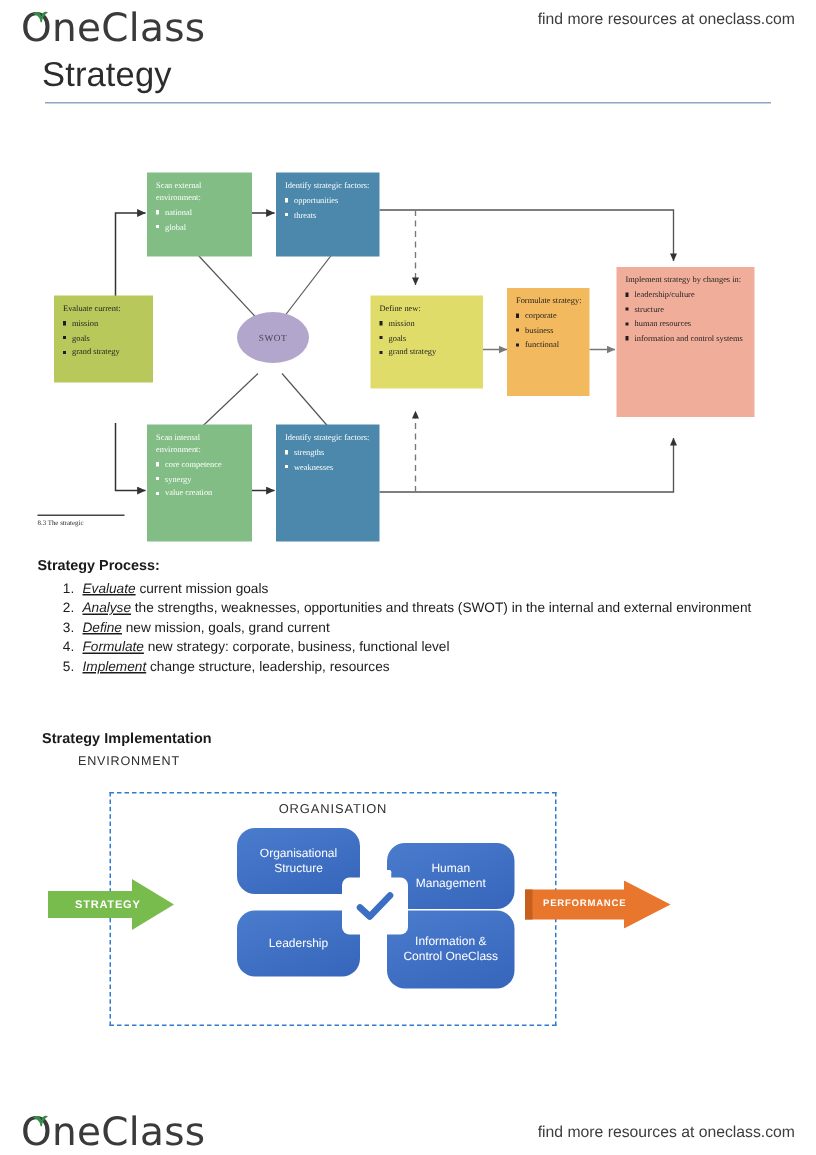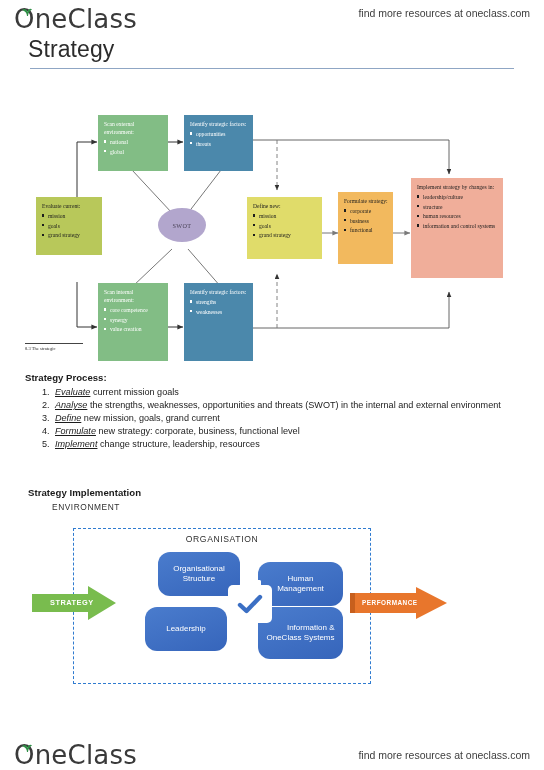--- a/index.html
+++ b/index.html
@@ -61,22 +61,22 @@
   .impl{position:absolute;left:25px;top:488px;width:495px;height:215px;}
   .env-lbl{position:absolute;left:12px;top:14px;font-size:8.4px;color:#2f2f2f;letter-spacing:.55px;margin-left:15px;}
   .org-box{position:absolute;left:48px;top:40px;width:298px;height:156px;border:1.4px dashed #2f7bd0;box-sizing:border-box;}
   .org-lbl{position:absolute;left:48px;top:46px;width:298px;text-align:center;font-size:8.6px;color:#2f2f2f;letter-spacing:.6px;}
 
   .cell{position:absolute;background:#3b6fc4;background:linear-gradient(160deg,#4a7ccd 0%,#3665bb 100%);
         color:#fff;display:flex;align-items:center;justify-content:center;text-align:center;
         font-size:8px;line-height:1.25;box-sizing:border-box;padding:2px;border-radius:12px;}
   .cell.c1{left:133px;top:64px;width:82px;height:44px;}
   .cell.c2{left:233px;top:64px;width:85px;height:44px;margin-top:10px;}
-  .cell.c3{left:120px;top:119px;width:82px;height:44px;}
-  .cell.c4{left:233px;top:119px;width:85px;height:52px;text-align:right;}
+  .cell.c3{left:133px;top:119px;width:82px;height:44px;}
+  .cell.c4{left:233px;top:119px;width:85px;height:52px;}
 
   .badge{position:absolute;left:203px;top:97px;width:44px;height:38px;background:#fff;border-radius:5px;
          display:flex;align-items:center;justify-content:center;}
   .badge .handle{position:absolute;top:-5px;left:15px;width:14px;height:7px;border:2.2px solid #fff;
          border-bottom:none;border-radius:2px 2px 0 0;background:#fff;}
 
   .arrow-strategy{position:absolute;left:7px;top:98px;width:84px;height:34px;}
   .arrow-perf{position:absolute;left:325px;top:99px;width:97px;height:32px;}
   .arr-label{position:absolute;color:#fff;font-size:7.4px;font-weight:bold;letter-spacing:.5px;}
 </style>
@@ -248,21 +248,21 @@
       </div>
     </div>
     <div class="cell c3">
       <div>
         <div>Leadership</div>
       </div>
     </div>
     <div class="cell c4">
       <div>
         <div>Information &amp;</div>
-        <div>OneClass Systems</div>
+        <div>Control OneClass</div>
       </div>
     </div>
 
     <div class="badge">
       <span class="handle"></span>
       <svg width="26" height="20" viewBox="0 0 26 20">
         <path d="M3 11 L9.5 17 L23 3" stroke="#3b6fc4" stroke-width="4.4" fill="none" stroke-linecap="round" stroke-linejoin="round"></path>
       </svg>
     </div>
 

